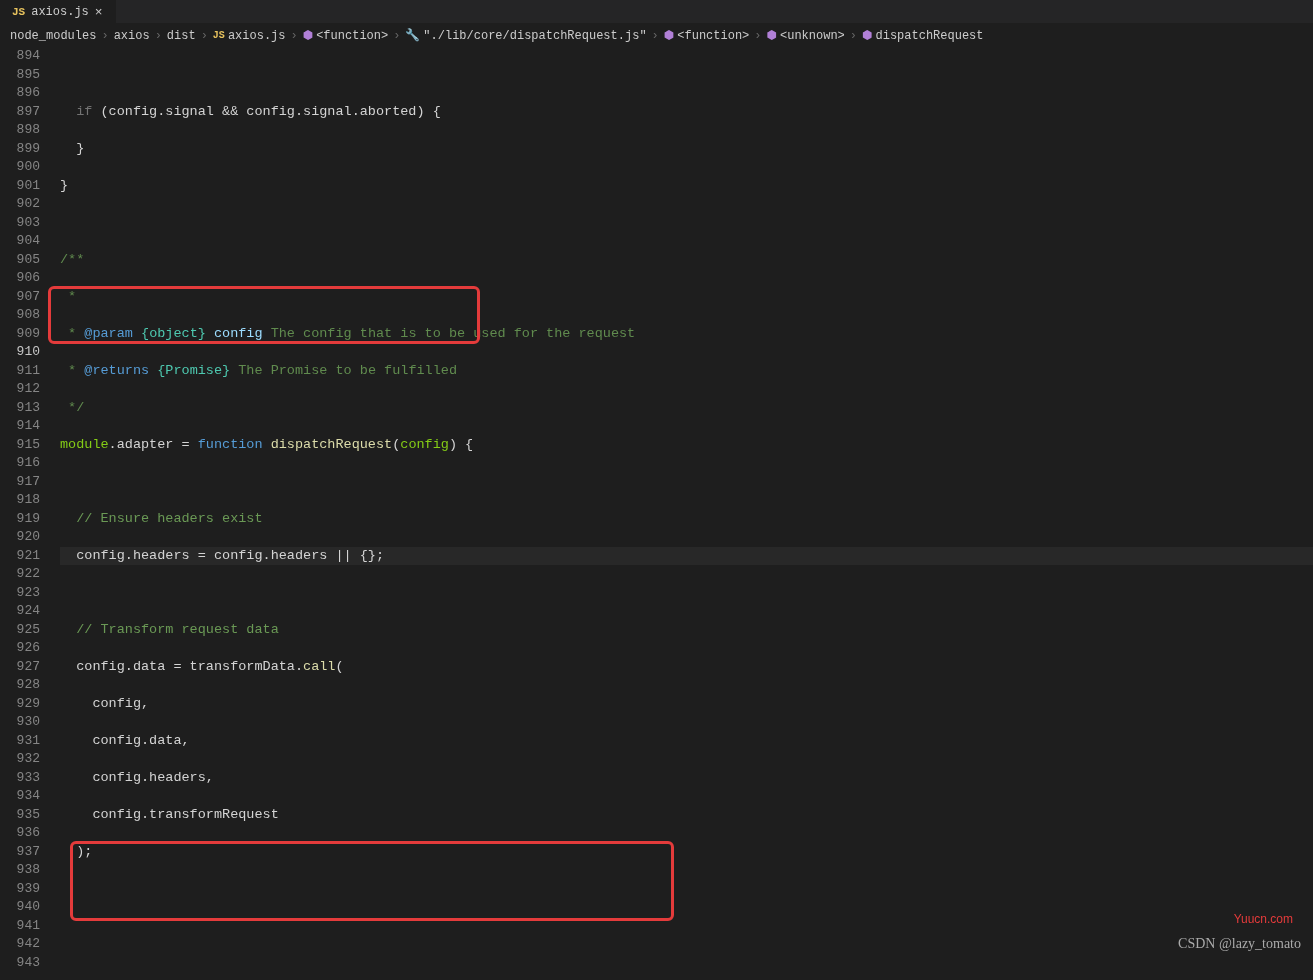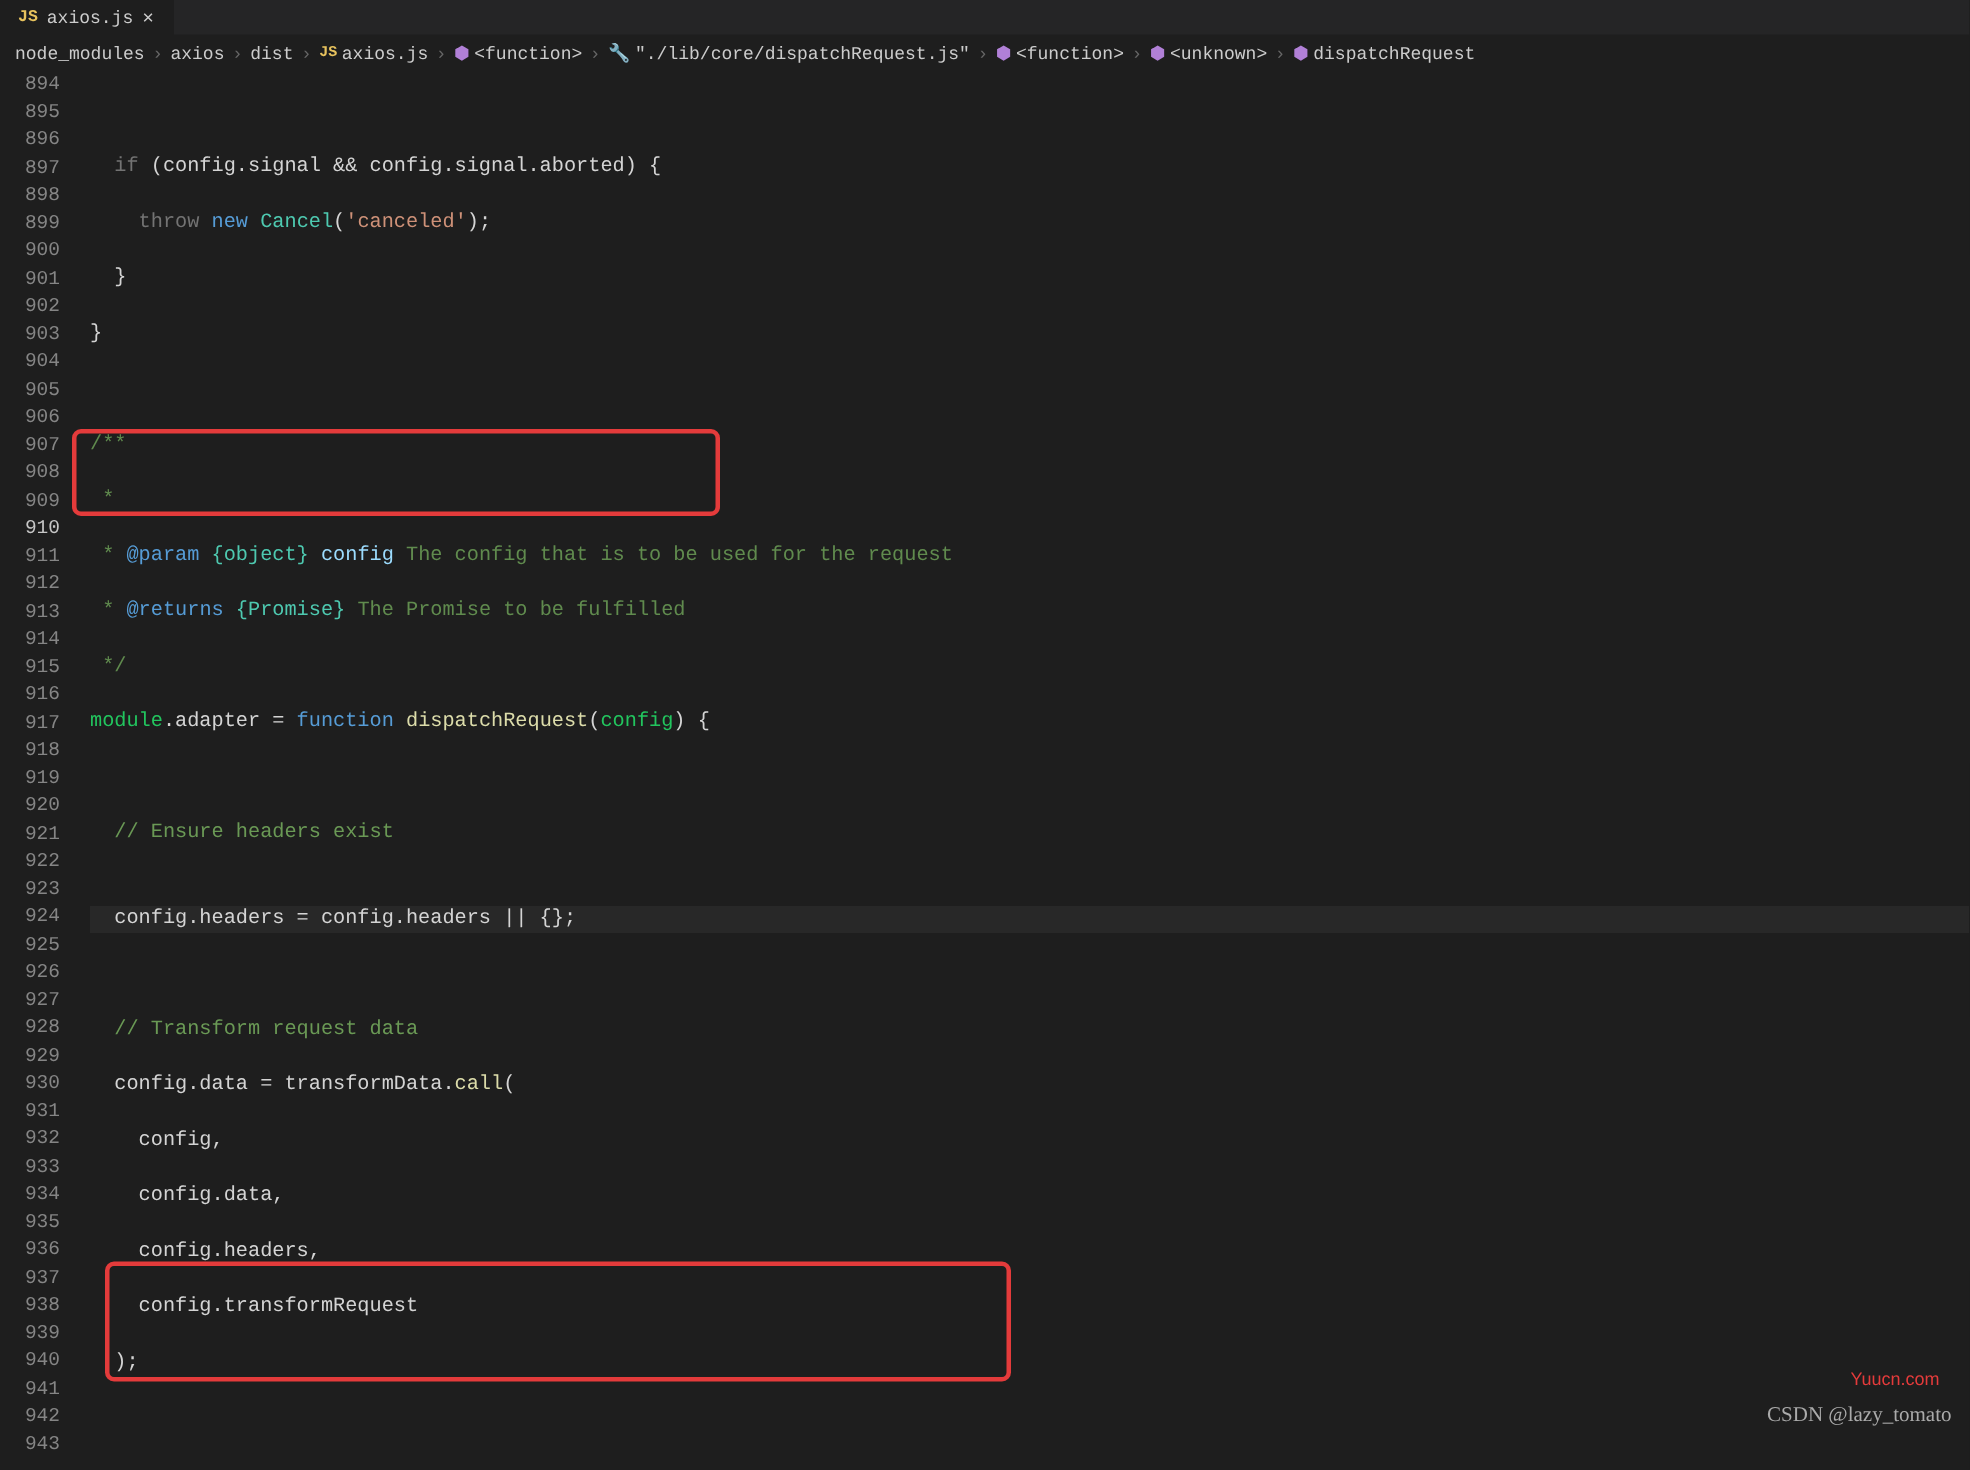--- a/index.html
+++ b/index.html
@@ -66,27 +66,27 @@
 .gutter .ln { height: 18.5px; }
 .gutter .ln.current { color: #c6c6c6; }
 .code {
   flex: 1;
   font-size: 13.5px;
   line-height: 18.5px;
   white-space: pre;
   position: relative;
 }
 .code .line { height: 18.5px; display: block; }
-.code .line.current { background: #282828; margin-top: 20px; }
+.code .line.current { background: #282828; }
 .tok-c { color: #6a9955; }
 .tok-k { color: #569cd6; }
 .tok-k2 { color: #737373; }
 .tok-s { color: #ce9178; }
 .tok-fn { color: #dcdcaa; }
-.tok-v { color: #22c55e; }
+.tok-v { color: #84cc16; }
 .tok-t { color: #4ec9b0; }
 .tok-tag { color: #569cd6; }
 .tok-doc { color: #608b4e; }
 .tok-param { color: #9cdcfe; }
 .hl-red {
   position: absolute;
   border: 3px solid #e43b3b;
   border-radius: 6px;
   pointer-events: none;
 }
@@ -196,21 +196,20 @@
       <div class="ln">938</div>
       <div class="ln">939</div>
       <div class="ln">940</div>
       <div class="ln">941</div>
       <div class="ln">942</div>
       <div class="ln">943</div>
     </div>
   <div class="code">
 <span class="line"></span>
 <span class="line">  <span class="tok-k2">if</span><span> (config.signal &amp;&amp; config.signal.aborted) {</span></span>
-<span class="line">    <span class="tok-k2">throw</span> <span class="tok-k">new</span> <span class="tok-t">Cancel</span>(<span class="tok-s">'canceled'</span><span>);</span></span>
 <span class="line">  <span>}</span></span>
 <span class="line"><span>}</span></span>
 <span class="line"></span>
 <span class="line"><span class="tok-doc">/**</span></span>
 <span class="line"><span class="tok-doc"> *</span></span>
 <span class="line"><span class="tok-doc"> * </span><span class="tok-tag">@param</span><span class="tok-doc"> </span><span class="tok-t">{object}</span><span class="tok-doc"> </span><span class="tok-param">config</span><span class="tok-doc"> The config that is to be used for the request</span></span>
 <span class="line"><span class="tok-doc"> * </span><span class="tok-tag">@returns</span><span class="tok-doc"> </span><span class="tok-t">{Promise}</span><span class="tok-doc"> The Promise to be fulfilled</span></span>
 <span class="line"><span class="tok-doc"> */</span></span>
 <span class="line"><span class="tok-v">module</span><span>.adapter = </span><span class="tok-k">function</span><span> </span><span class="tok-fn">dispatchRequest</span><span>(</span><span class="tok-v">config</span><span>) {</span></span>
 <span class="line"></span>

